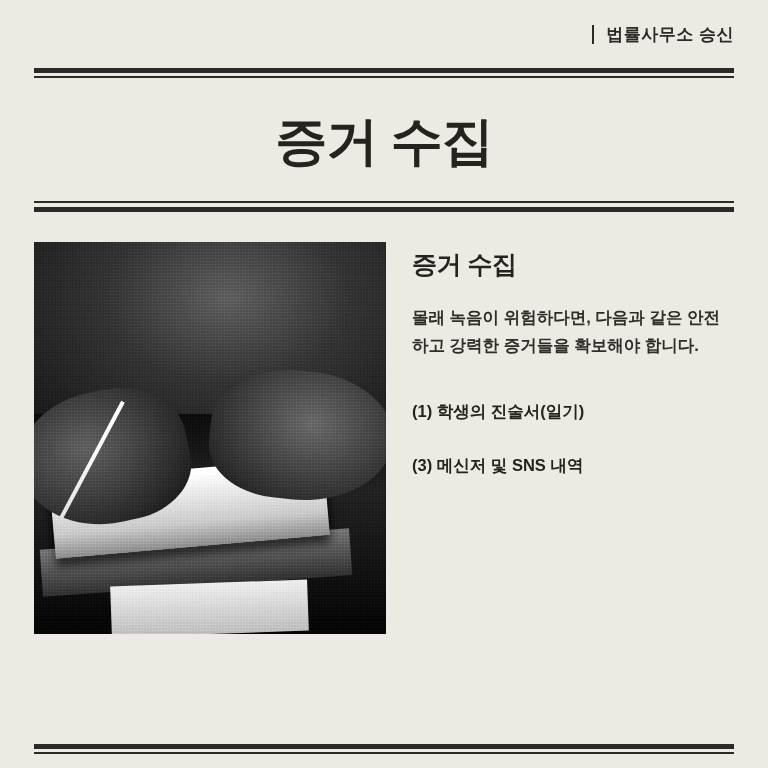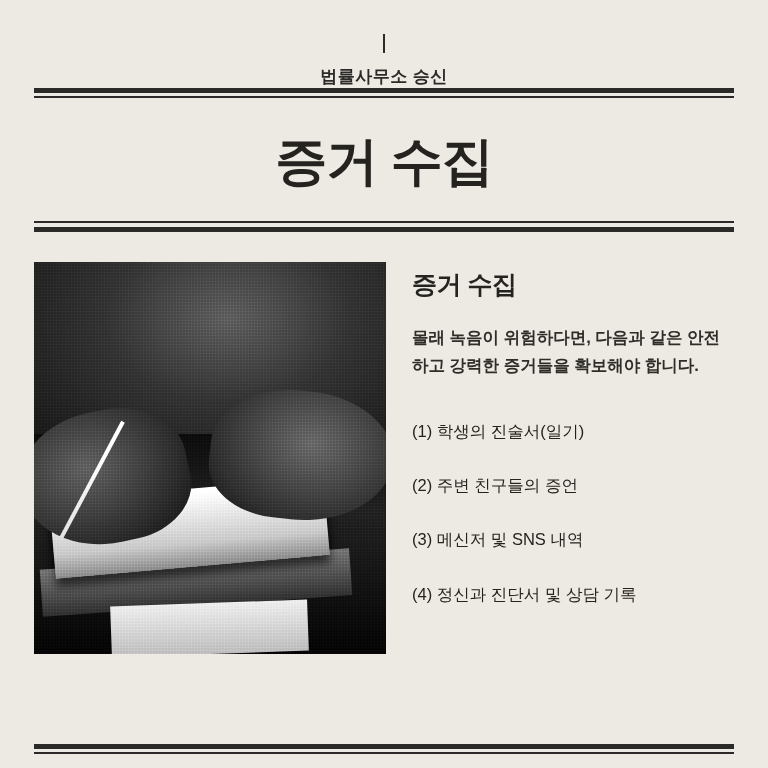--- a/index.html
+++ b/index.html
@@ -18,26 +18,25 @@
     position: relative;
     width: 768px;
     height: 768px;
     box-sizing: border-box;
     padding: 0 34px;
     display: flex;
     flex-direction: column;
   }
   
   .brand-row {
-    height: 88px;
+    height: 68px;
     display: flex;
     align-items: center;
     justify-content: flex-end;
     gap: 12px;
-    flex-direction: column;
   }
   .brand-bar {
     display: inline-block;
     width: 2px;
     height: 19px;
     background: #2b2a28;
   }
   .brand-name {
     font-size: 17px;
     font-weight: 700;
@@ -184,21 +183,21 @@
     margin: 0 0 41px 0;
     color: #2f2d2a;
   }
   .item-list {
     list-style: none;
     margin: 0;
     padding: 0;
   }
   .item-list li {
     font-size: 16.5px;
-    font-weight: 400;
+    font-weight: 700;
     line-height: 1.4;
     margin-bottom: 31px;
     color: #24231f;
   }
   .item-list li:last-child { margin-bottom: 0; }
 
   .footer {
     padding-bottom: 14px;
   }
 </style>
@@ -236,23 +235,21 @@
       <div class="hand-right"></div>
       <div class="pen"></div>
       <div class="grain"></div>
     </div>
 
     <div class="text-col">
       <h2 class="section-heading">증거 수집</h2>
       <p class="paragraph">몰래 녹음이 위험하다면, 다음과 같은 안전하고 강력한 증거들을 확보해야 합니다.</p>
       <ul class="item-list">
         <li>(1) 학생의 진술서(일기)</li>
-        <li>(2) 주변 친구들의 증언</li>
         <li>(3) 메신저 및 SNS 내역</li>
-        <li>(4) 정신과 진단서 및 상담 기록</li>
       </ul>
     </div>
 
   </div>
 
   <div class="footer">
     <div class="rule-thick"></div>
     <div class="rule-gap-sm"></div>
     <div class="rule-thin"></div>
   </div>

